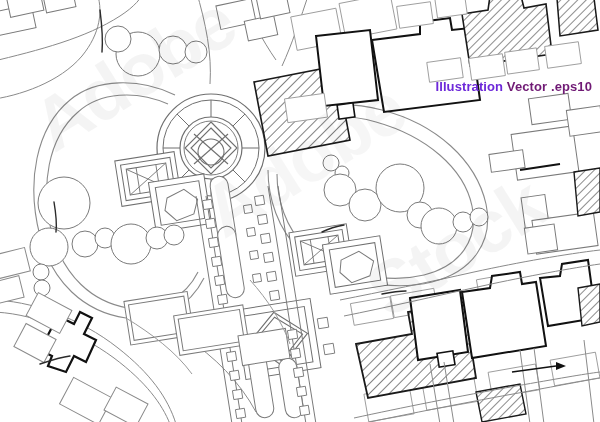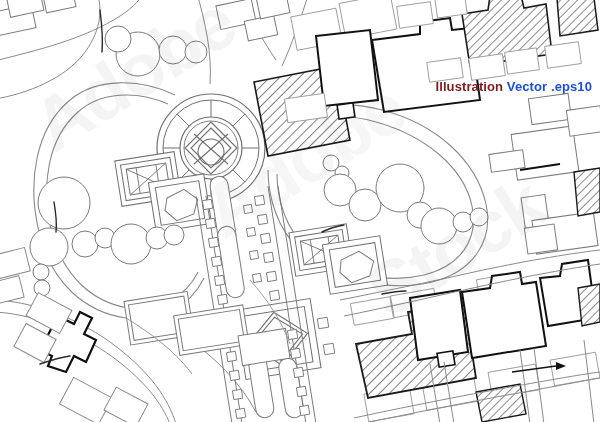--- a/index.html
+++ b/index.html
@@ -32,22 +32,22 @@
   }
   #caption {
     position: absolute;
     right: 8px;
     top: 79px;
     font-size: 13px;
     font-weight: bold;
     letter-spacing: .1px;
     white-space: nowrap;
   }
-  #caption .c-accent { color: #7f1d1d; }
-  #caption .c-dark   { color: #1d4ed8; font-weight: bold; }
+  #caption .c-accent { color: #6d28d9; }
+  #caption .c-dark   { color: #701a75; font-weight: bold; }
   #watermark-brand {
     position: absolute;
     left: 18px;
     top: 96px;
     width: 240px;
     transform: rotate(-32deg);
     transform-origin: left top;
     font-size: 74px;
     font-weight: bold;
     color: rgba(0,0,0,0.045);

